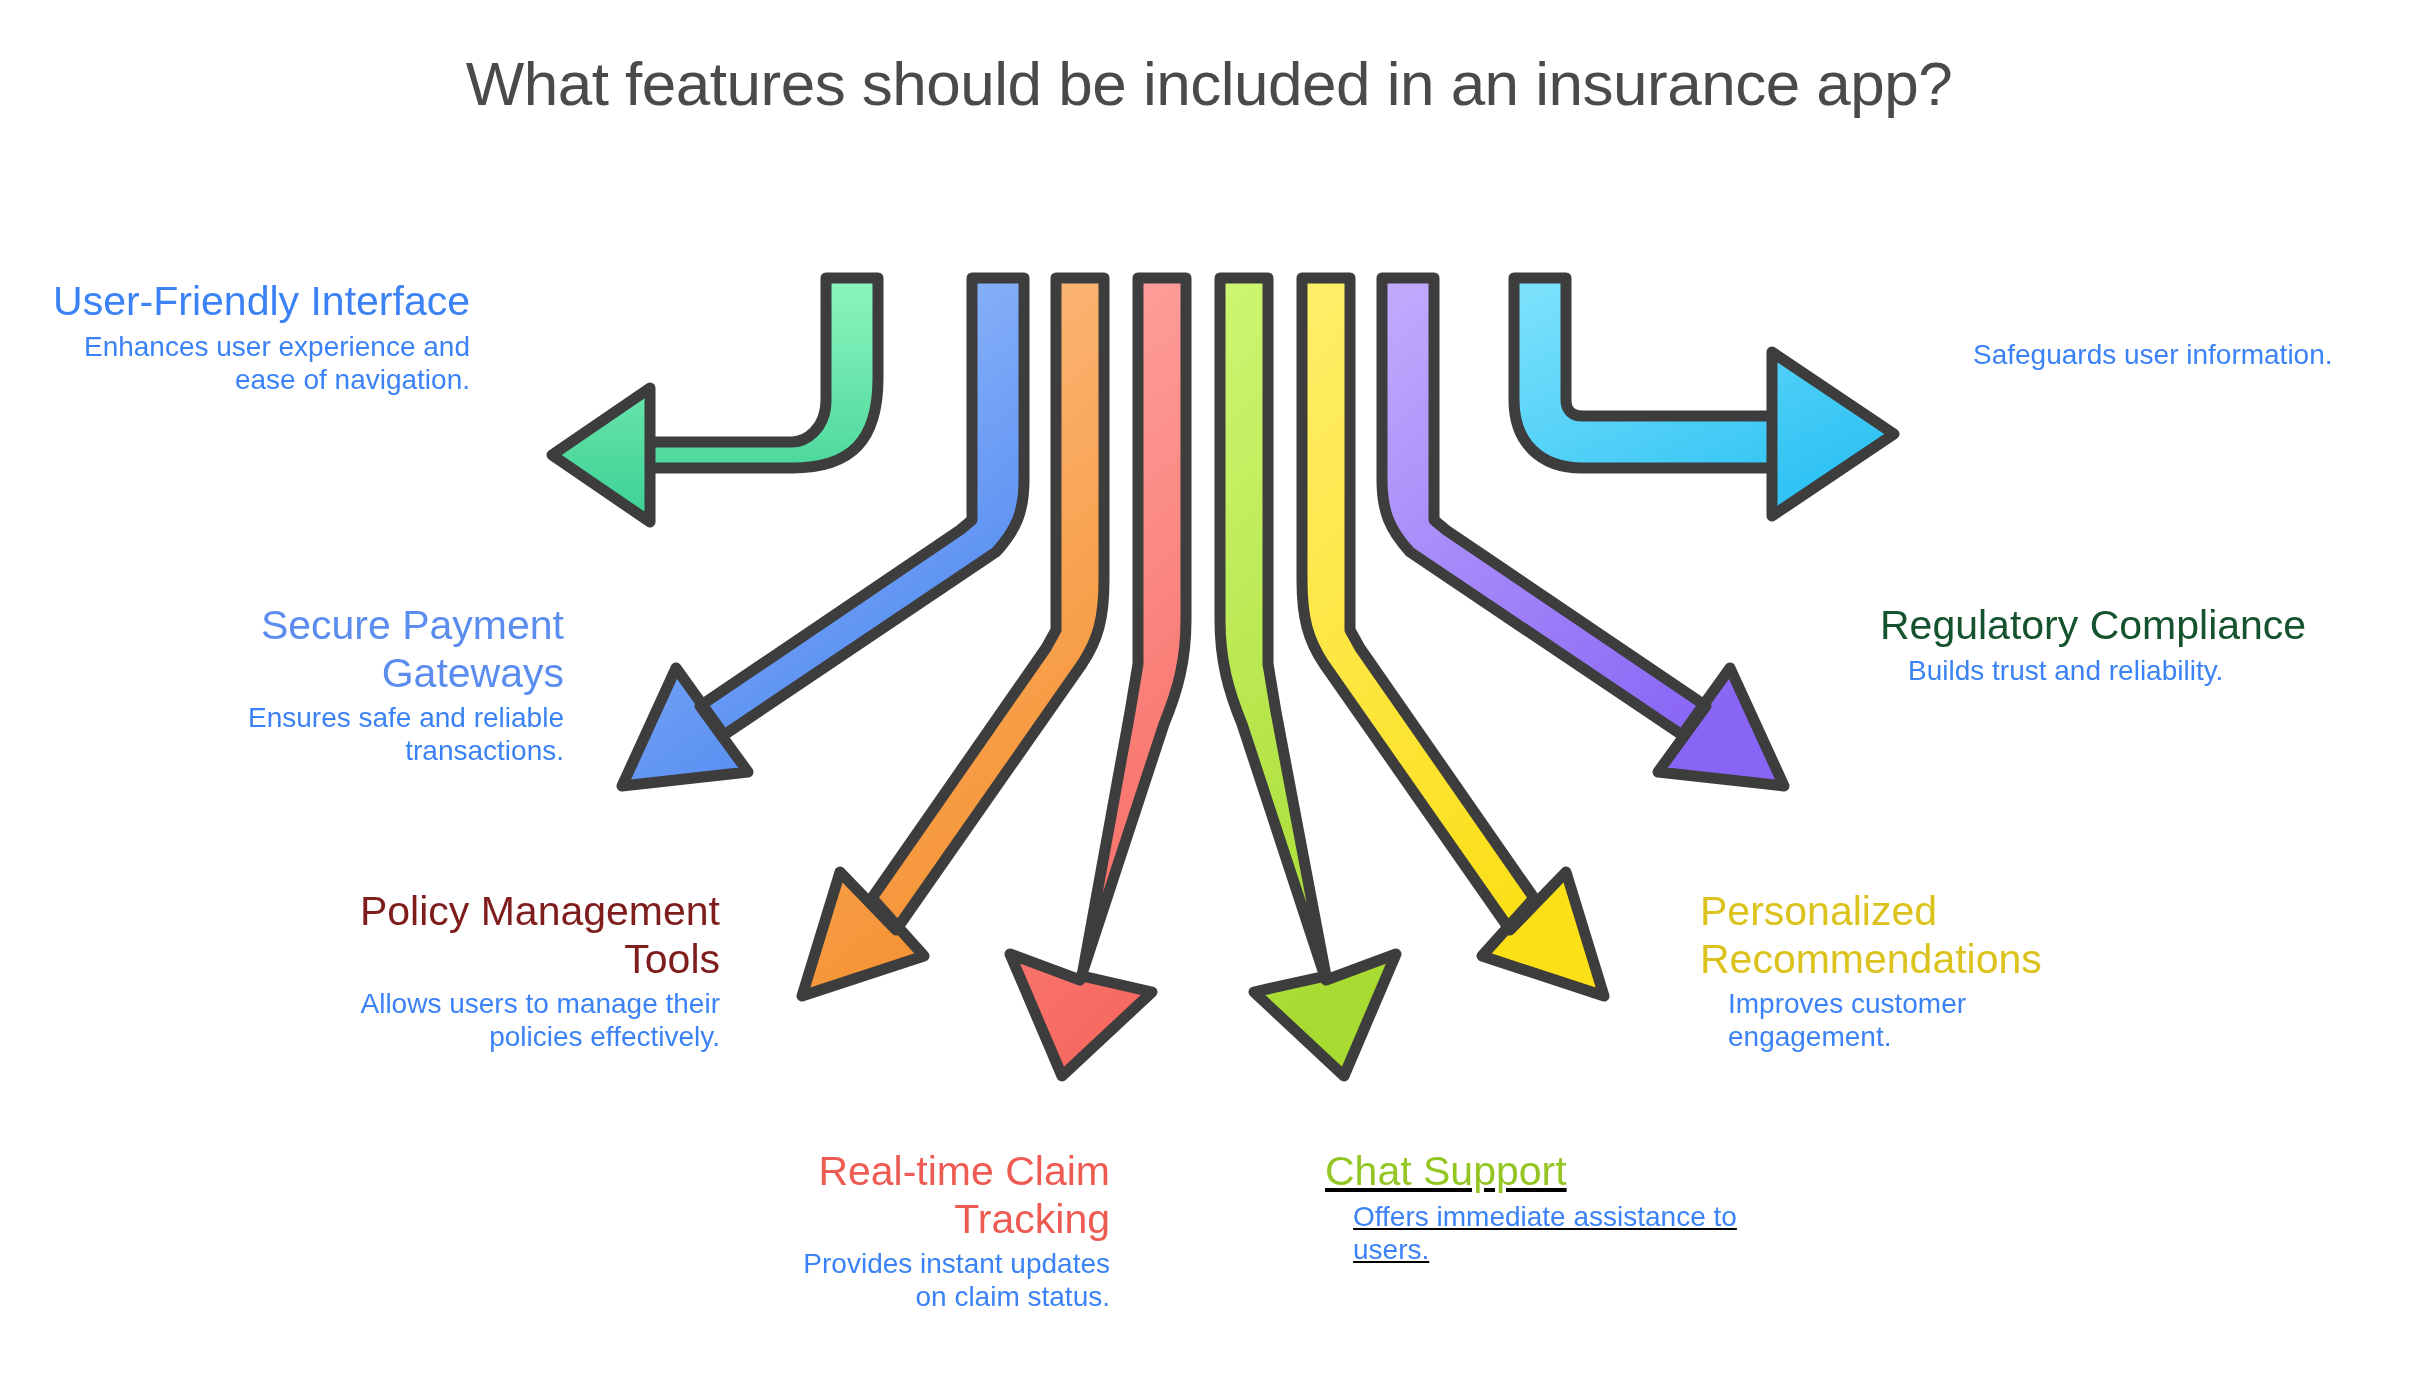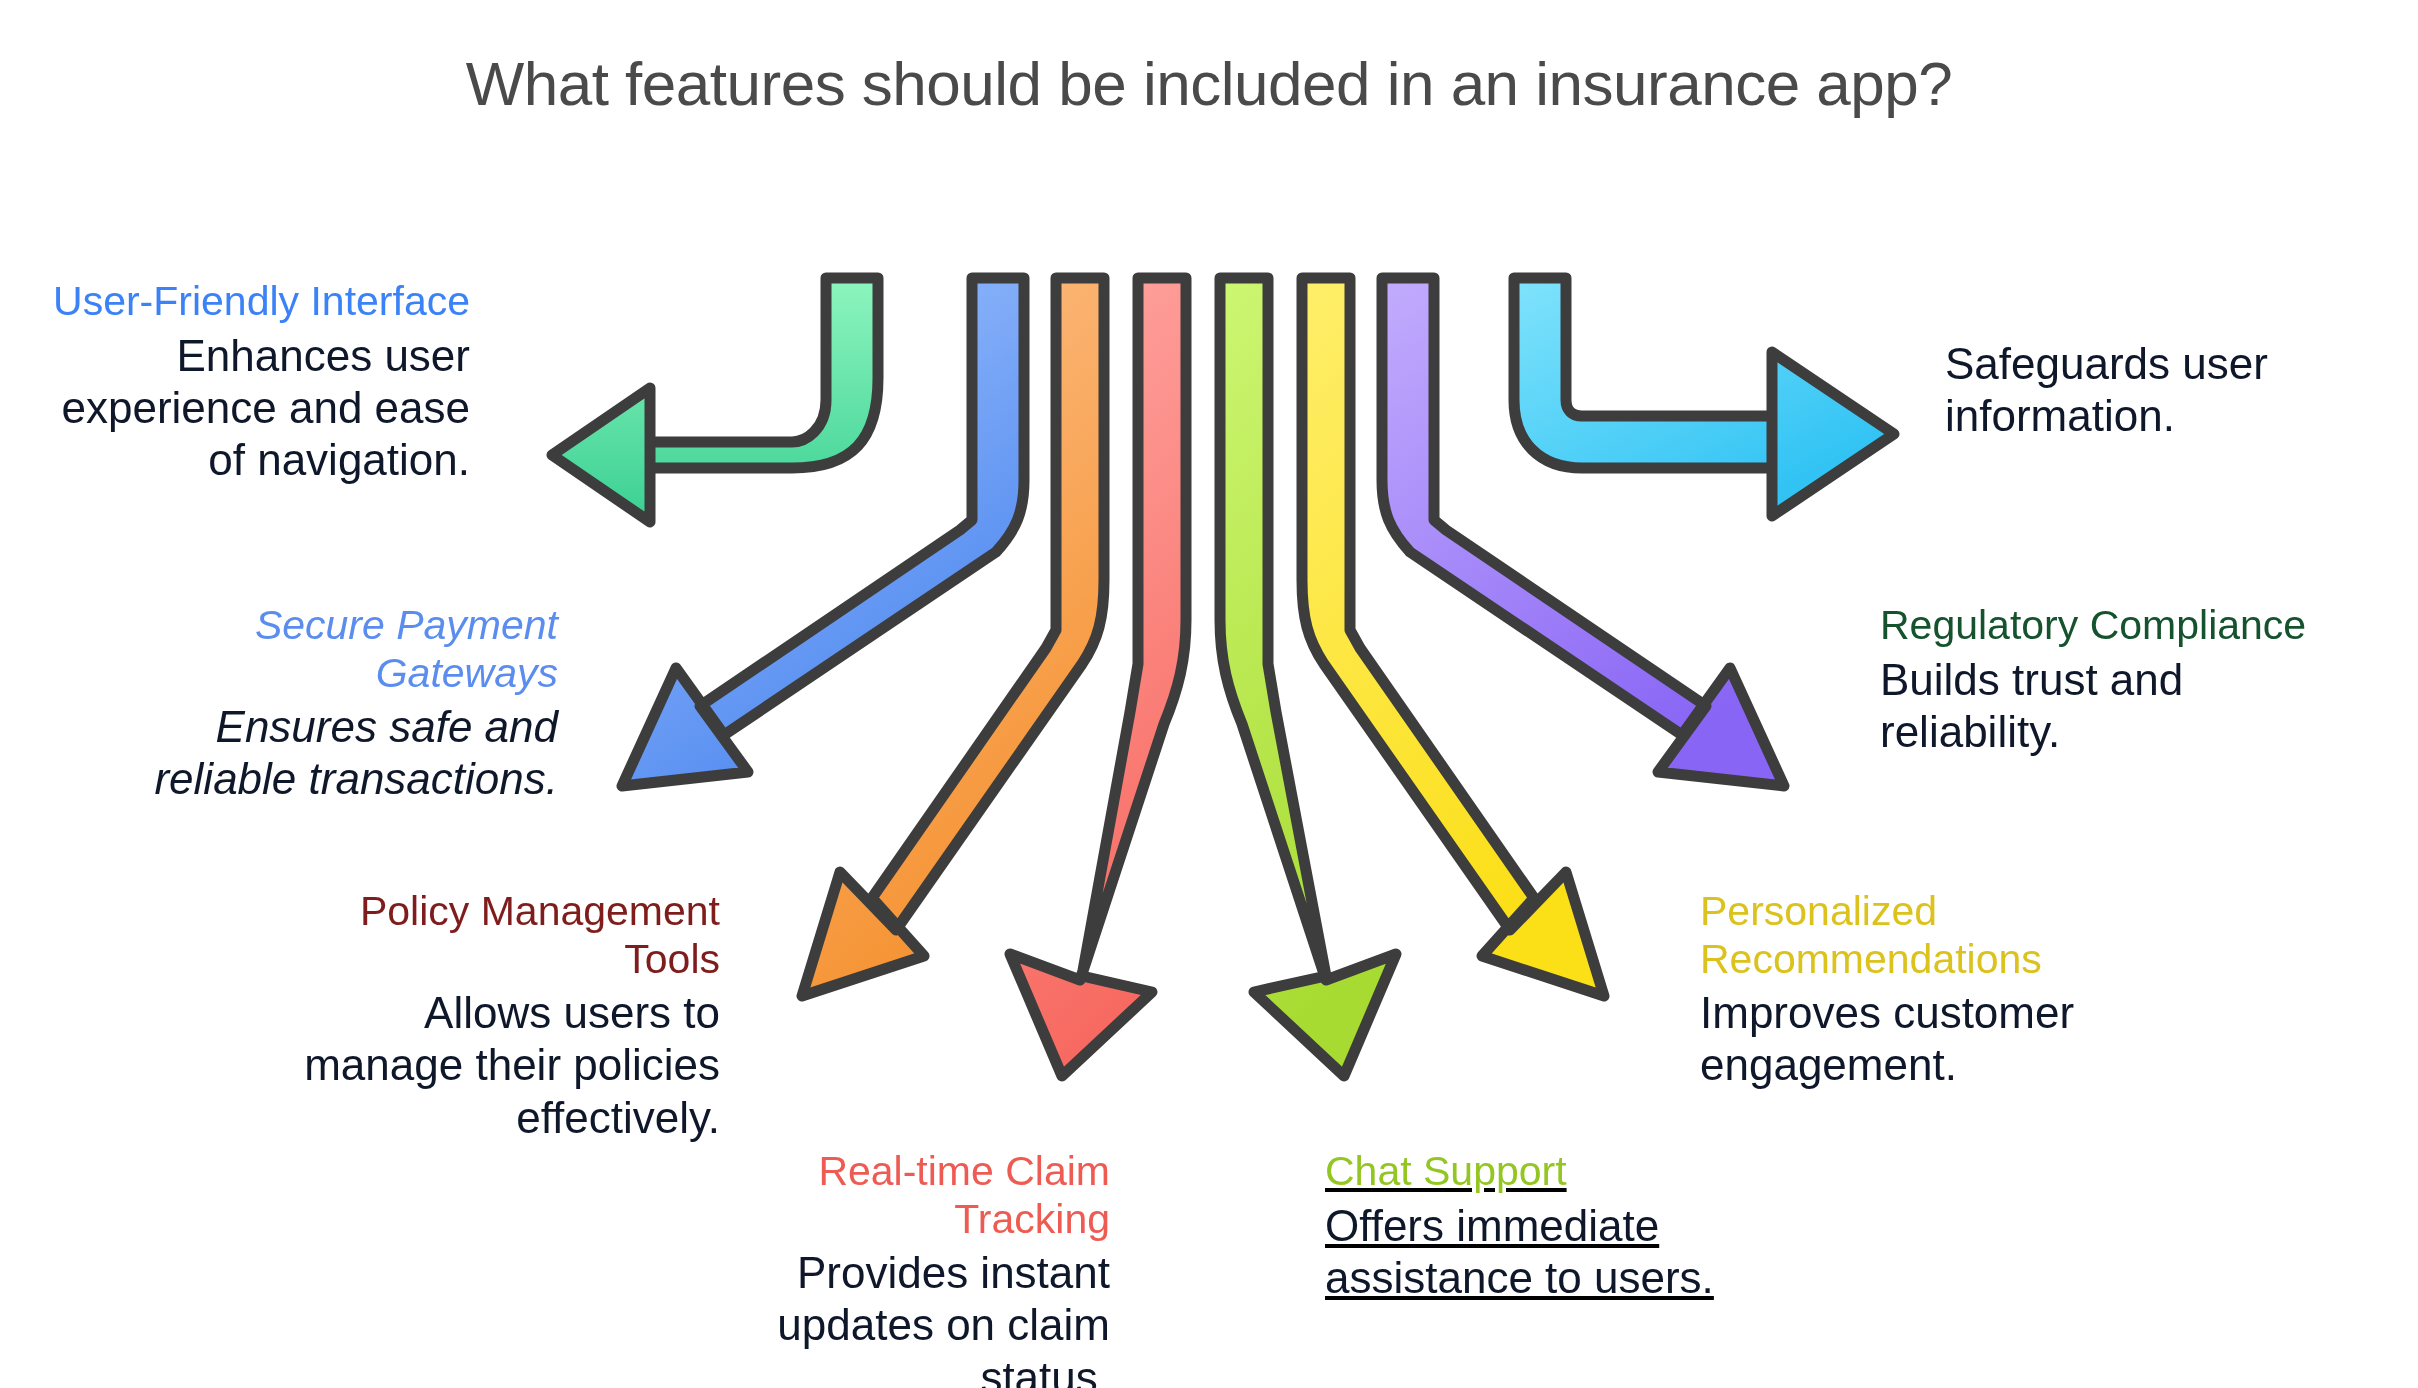--- a/index.html
+++ b/index.html
@@ -39,31 +39,32 @@
   .label {
     position: absolute;
   }
   .label .l-title {
     font-size: 41px;
     font-weight: 400;
     line-height: 1.16;
     margin-bottom: 4px;
   }
   .label .l-desc {
-    font-size: 44px;
+    font-size: 28px;
     font-weight: 400;
-    color: #0f172a;
+    color: #3b82f6;
     line-height: 1.19;
+    margin-left: 28px;
   }
   .align-right { text-align: right; }
   .align-left  { text-align: left; }
 
   
   #lbl-user-friendly-interface { left: 40px;  top: 278px;  width: 430px; }
-  #lbl-secure-payment-gateways { left: 128px; top: 602px;  width: 430px; font-style: italic; }
+  #lbl-secure-payment-gateways { left: 134px; top: 602px;  width: 430px; }
   #lbl-policy-management-tools { left: 290px; top: 888px;  width: 430px; }
   #lbl-real-time-claim-tracking{ left: 740px; top: 1148px; width: 370px; }
   
   #lbl-chat-support            { left: 1325px; top: 1148px; width: 430px; text-decoration: underline; }
   #lbl-personalized-recs       { left: 1700px; top: 888px;  width: 430px; }
   #lbl-regulatory-compliance   { left: 1880px; top: 602px;  width: 430px; }
   #lbl-data-protection         { left: 1945px; top: 338px;  width: 440px; }
 </style>
 </head>
 <body>

